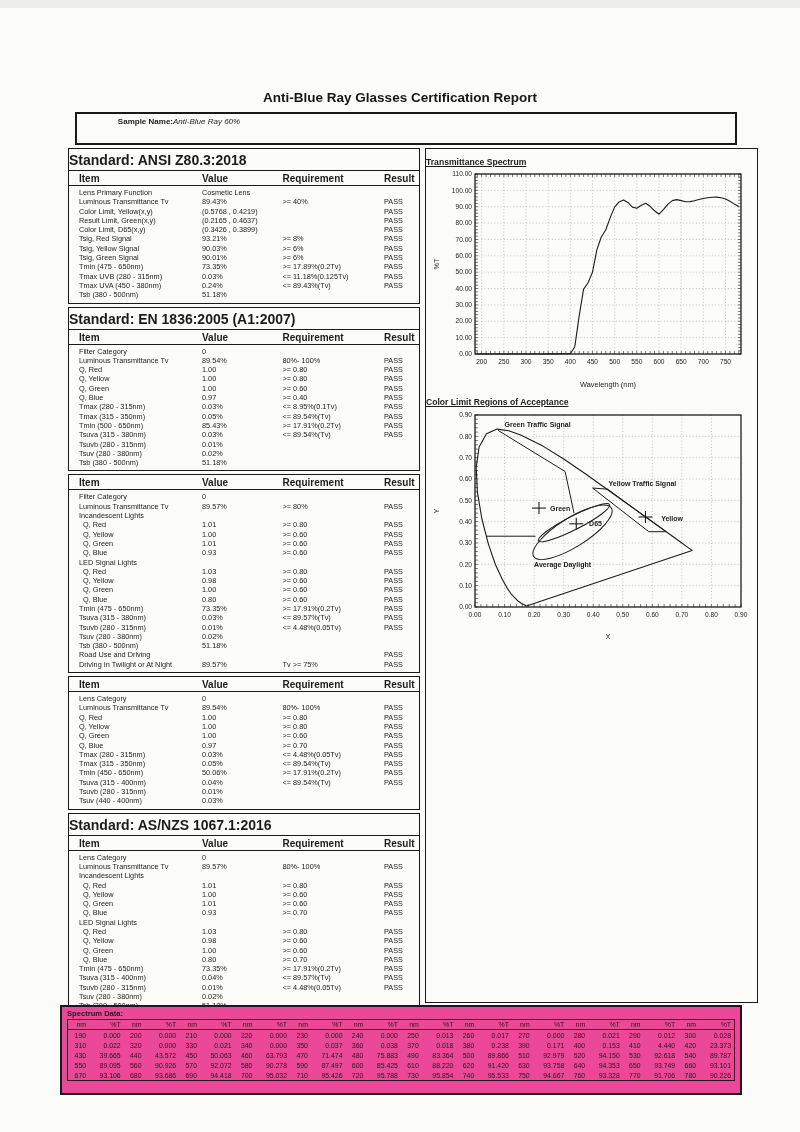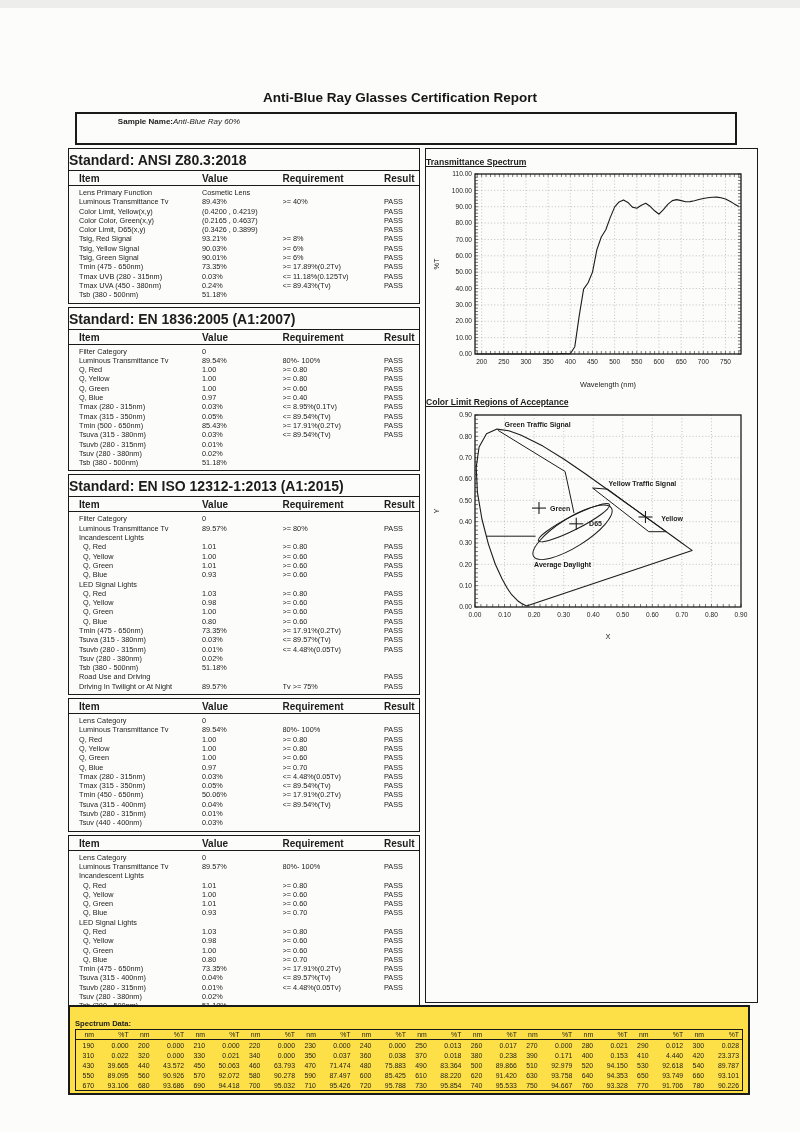--- a/index.html
+++ b/index.html
@@ -44,22 +44,22 @@
     position:absolute; left:425px; top:140px; width:333px; height:855px;
     border:1.6px solid #1a1a1a; background:#fcfcfa;
   }
   .chart-block { margin-top:8px; }
   .chart-title {
     text-align:left; font-size:8.6px; font-weight:bold;
     text-decoration:underline; margin-bottom:2px;
   }
   .chart-svg { display:block; margin:0 auto; }
   .spectrum-box {
-    position:absolute; left:68px; top:997px; width:682px; height:90px;
-    border:2px solid #1a1a1a; padding:12px 5px; background:#fde047;
+    position:absolute; left:60px; top:997px; width:682px; height:90px;
+    border:2px solid #1a1a1a; padding:2px 5px; background:#ec4899;
   }
   .spectrum-label { font-size:7.6px; font-weight:bold; margin-bottom:1px; }
   table.spec-table { width:100%; border-collapse:collapse; border:1.2px solid #1a1a1a; }
   table.spec-table th {
     font-size:6.9px; font-weight:normal; text-align:right; padding:1px 3px 1px 0;
     border-bottom:1px solid #1a1a1a;
   }
   table.spec-table td {
     font-size:6.9px; text-align:right; padding:0.5px 3px 0.5px 0; line-height:9px;
     white-space:nowrap;
@@ -99,26 +99,26 @@
               <td></td>
             </tr>
             <tr>
               <td>Luminous Transmittance Tv</td>
               <td>89.43%</td>
               <td>&gt;= 40%</td>
               <td>PASS</td>
             </tr>
             <tr>
               <td>Color Limit, Yellow(x,y)</td>
-              <td>(0.4200 , 0.4219)</td>
-              <td></td>
-              <td>PASS</td>
-            </tr>
-            <tr>
-              <td>Color Color, Green(x,y)</td>
+              <td>(0.5768 , 0.4219)</td>
+              <td></td>
+              <td>PASS</td>
+            </tr>
+            <tr>
+              <td>Result Limit, Green(x,y)</td>
               <td>(0.2165 , 0.4637)</td>
               <td></td>
               <td>PASS</td>
             </tr>
             <tr>
               <td>Color Limit, D65(x,y)</td>
               <td>(0.3426 , 0.3899)</td>
               <td></td>
               <td>PASS</td>
             </tr>
@@ -254,21 +254,20 @@
             <tr>
               <td>Tsb (380 - 500nm)</td>
               <td>51.18%</td>
               <td></td>
               <td></td>
             </tr>
           </tbody>
         </table>
       </div>
       <div class="std-box">
-        <div class="std-title">Standard: EN ISO 12312-1:2013 (A1:2015)</div>
         <table class="std-table">
           <thead>
             <tr>
               <th class="col-item">Item</th>
               <th class="col-value">Value</th>
               <th class="col-req">Requirement</th>
               <th class="col-res">Result</th>
             </tr>
           </thead>
           <tbody>
@@ -469,20 +468,21 @@
             <tr>
               <td>Tsuv (440 - 400nm)</td>
               <td>0.03%</td>
               <td></td>
               <td></td>
             </tr>
           </tbody>
         </table>
       </div>
       <div class="std-box">
+        <div class="std-title">Standard: AS/NZS 1067.1:2016</div>
         <table class="std-table">
           <thead>
             <tr>
               <th class="col-item">Item</th>
               <th class="col-value">Value</th>
               <th class="col-req">Requirement</th>
               <th class="col-res">Result</th>
             </tr>
           </thead>
           <tbody>

